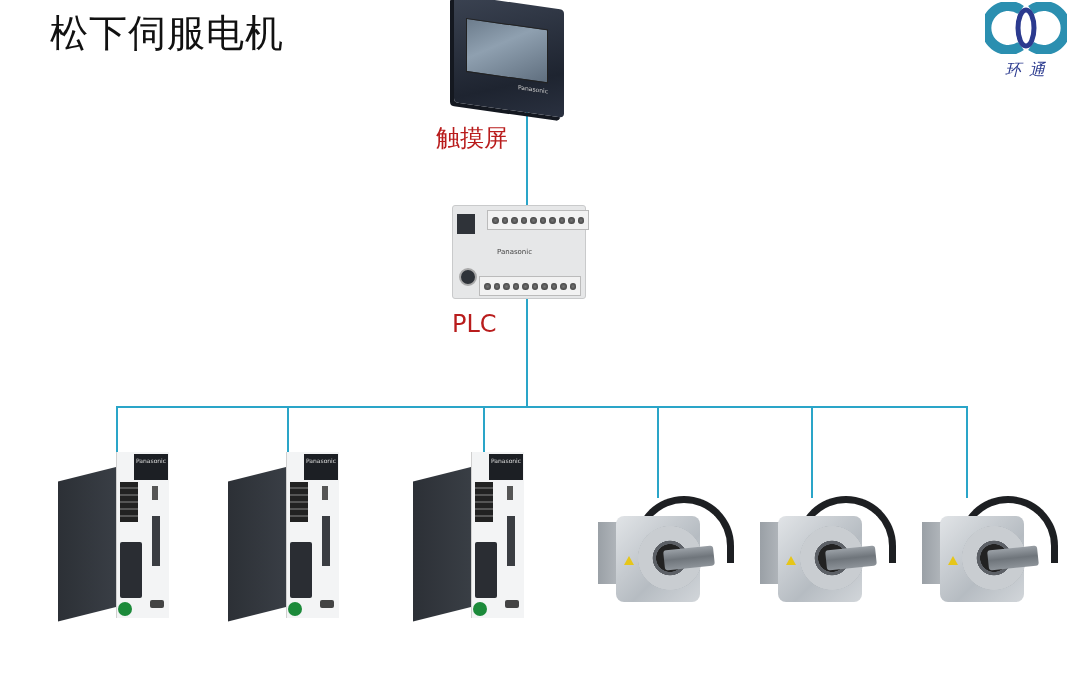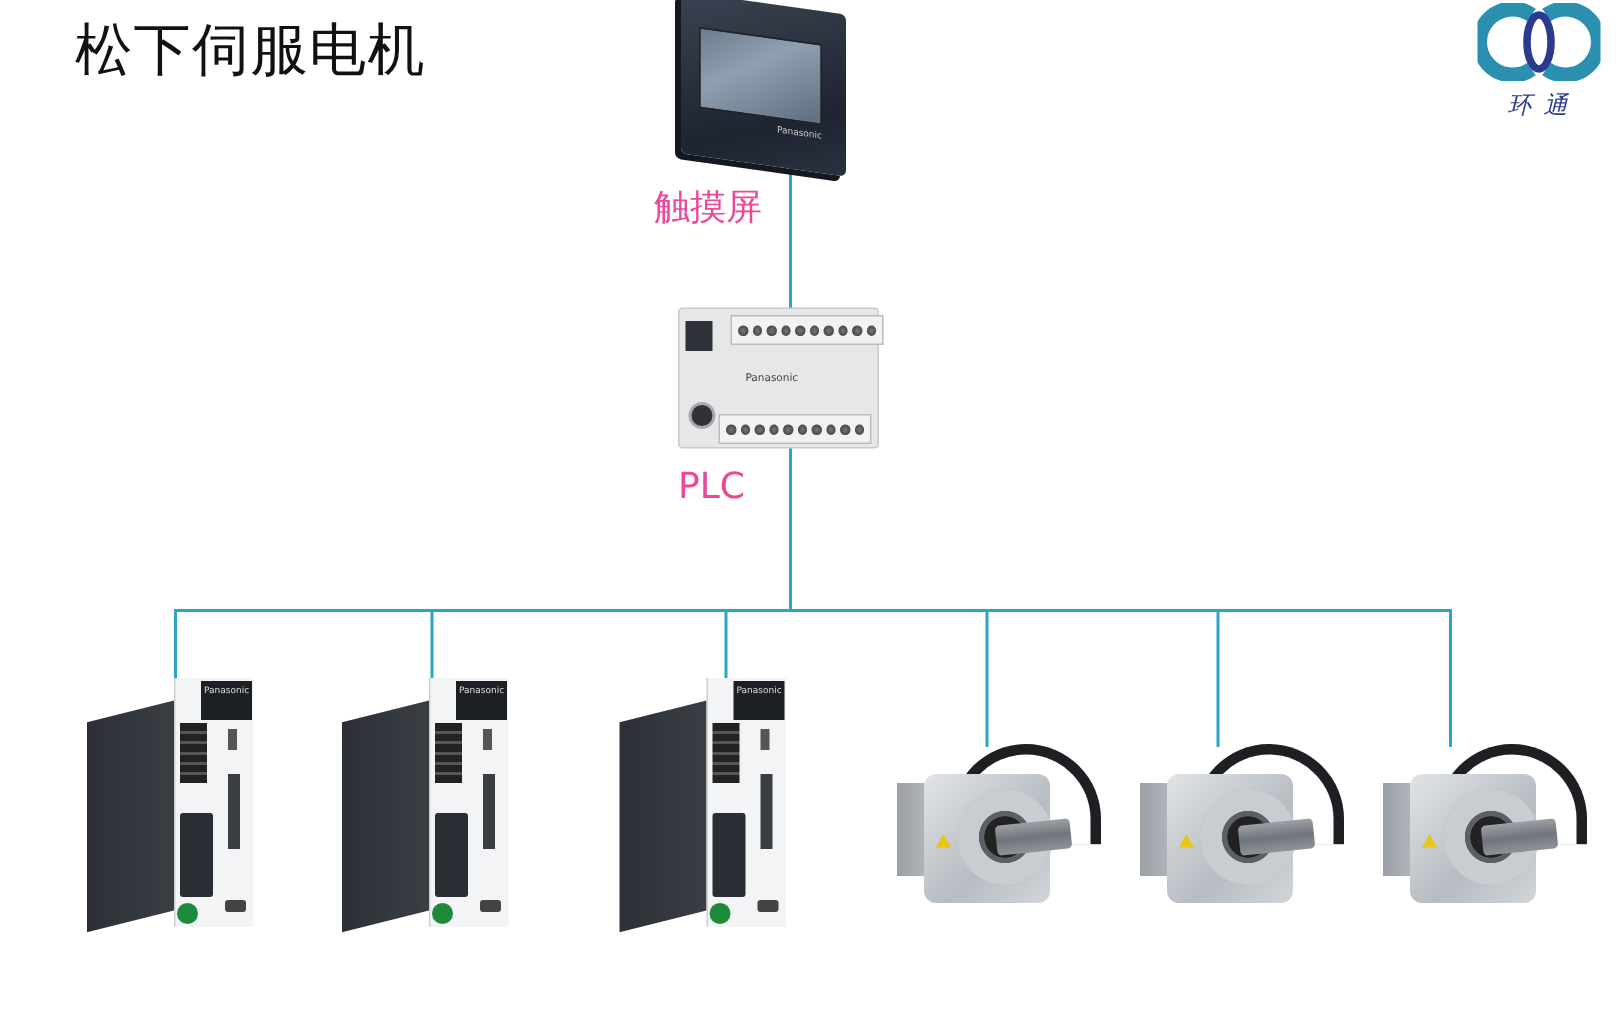--- a/index.html
+++ b/index.html
@@ -1,19 +1,19 @@
 <!DOCTYPE html>
 <html><head>
 <meta charset="utf-8">
 <style>
   html, body { margin: 0; padding: 0; background: #ffffff; }
   body { width: 1080px; height: 689px; position: relative; overflow: hidden; font-family: "DejaVu Sans", sans-serif; }
   .abs { position: absolute; }
   .title { left: 50px; top: 8px; font-size: 38px; color: #111; letter-spacing: 1px; font-family: "DejaVu Sans", sans-serif; }
-  .label { color: #ec4899; font-size: 24px; font-family: "DejaVu Sans", sans-serif; }
+  .label { color: #b91c1c; font-size: 24px; font-family: "DejaVu Sans", sans-serif; }
   .line { position: absolute; background: #2aa5c8; }
   .logo-text { color: #2b3a8f; font-size: 16px; letter-spacing: 8px; font-family: "DejaVu Serif", serif; font-style: italic; }
 
   
   .hmi { left: 448px; top: 2px; width: 118px; height: 112px; }
   .hmi-body { position:absolute; left: 6px; top: 0; width: 110px; height: 108px;
     background: linear-gradient(160deg,#3b4352,#1e2430 70%,#2a3140);
     transform: skewY(8deg); border-radius: 4px; box-shadow: -4px 4px 0 #141820; }
   .hmi-screen { position:absolute; left: 12px; top: 22px; width: 80px; height: 52px;
     background: linear-gradient(150deg,#6c7c8c,#8fa0b0 40%,#5f6e7e); border:1px solid #222; }

